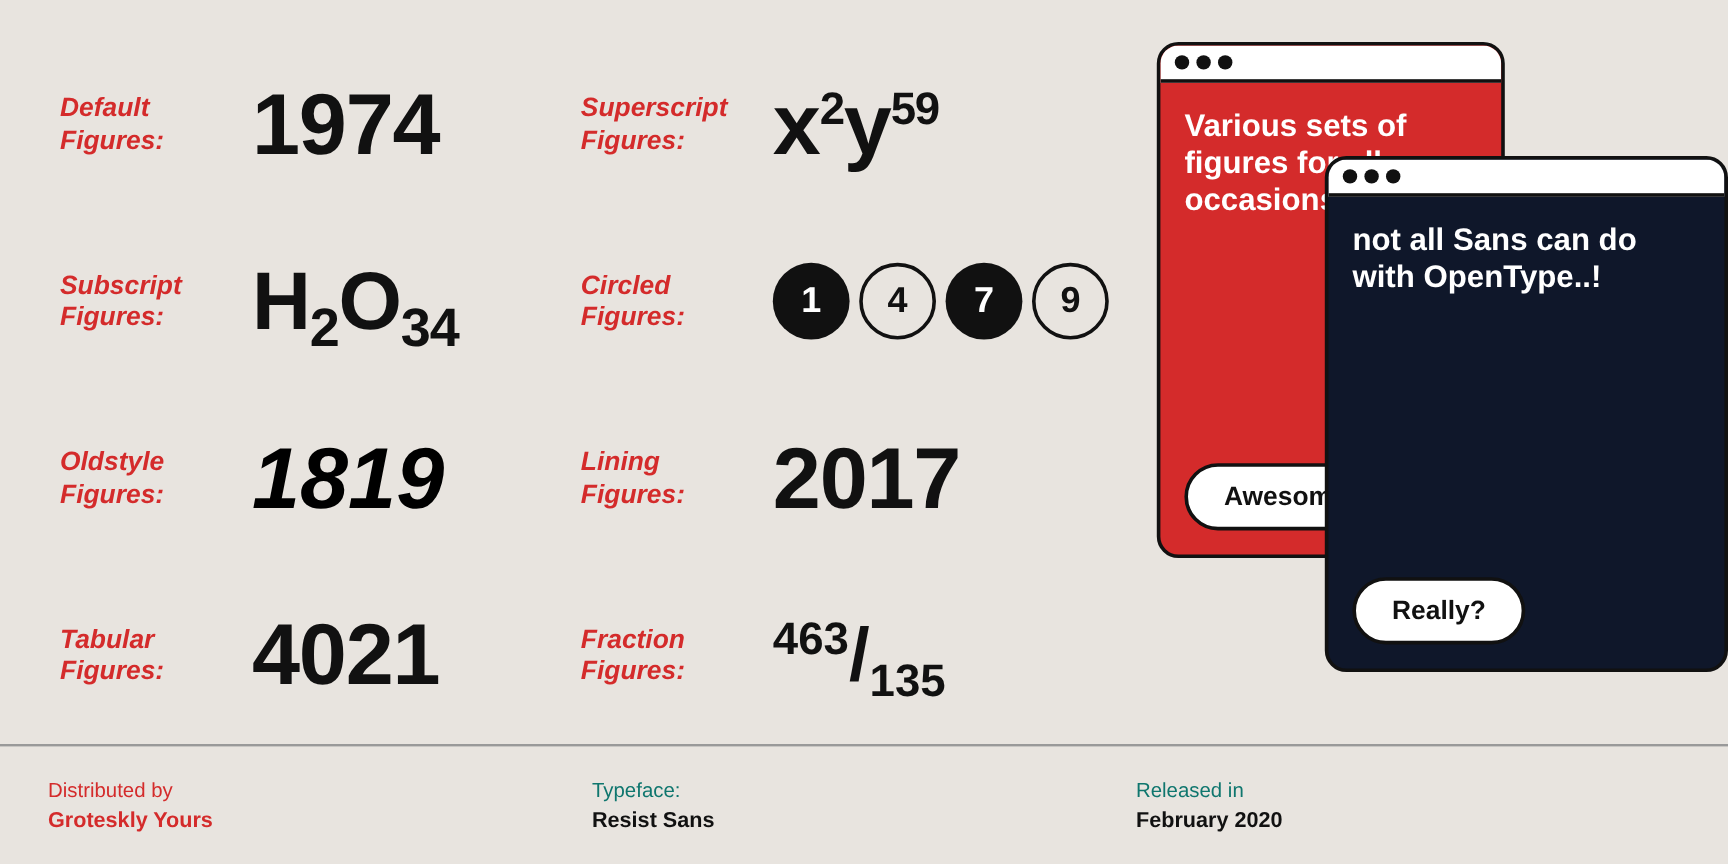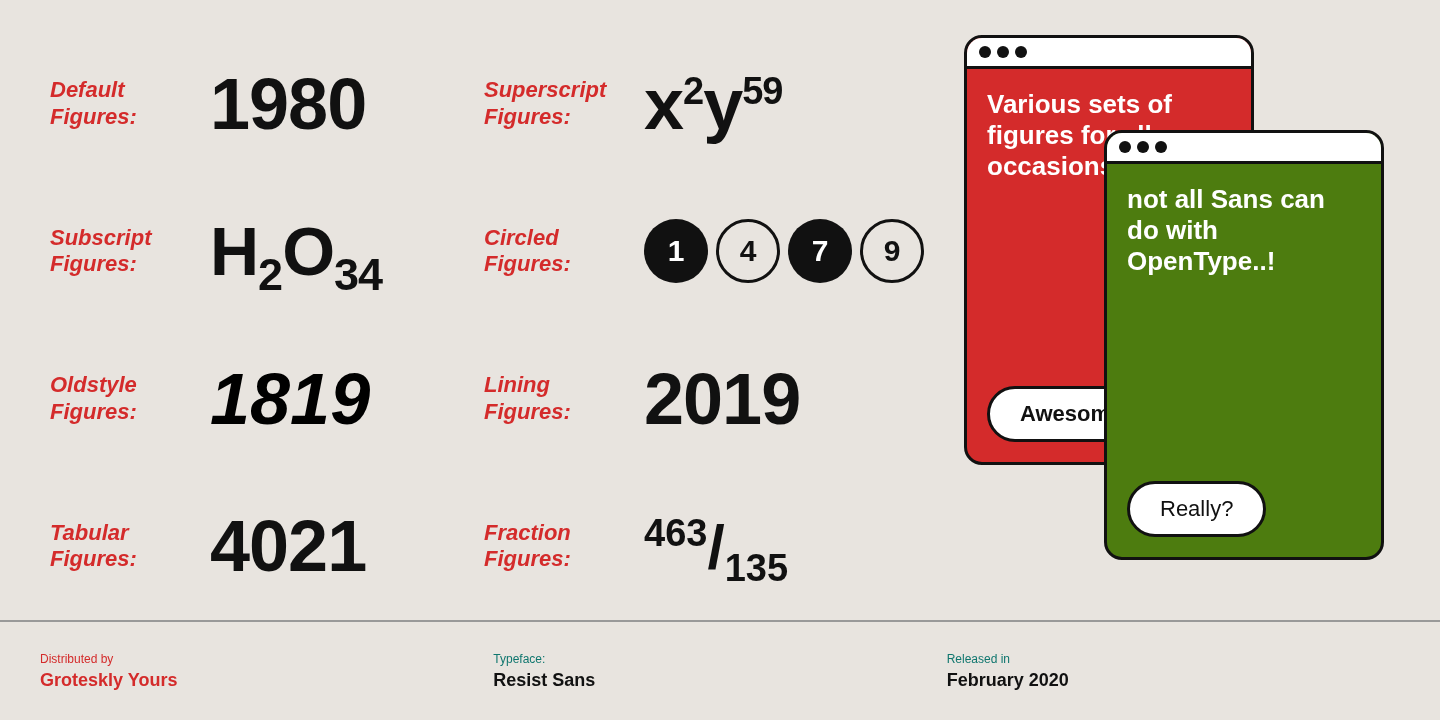--- a/index.html
+++ b/index.html
@@ -188,23 +188,23 @@
       font-weight: 900;
       display: inline-block;
       text-align: center;
       align-self: flex-start;
     }
 
     .phone-blue {
       position: absolute;
       top: 110px;
       left: 160px;
-      width: 280px;
+      width: 336px;
       height: 430px;
-      background: #4d7c0f;
+      background: #0f172a;
       border-radius: 18px;
       border: 3px solid #111;
       z-index: 3;
       overflow: hidden;
       display: flex;
       flex-direction: column;
     }
 
     .phone-blue-header {
       background: #fff;
@@ -230,21 +230,21 @@
       line-height: 1.2;
     }
 
     .phone-blue-btn {
       background: #fff;
       color: #111;
       border: 3px solid #111;
       border-radius: 50px;
       padding: 12px 30px;
       font-size: 22px;
-      font-weight: 400;
+      font-weight: 700;
       display: inline-block;
       text-align: center;
       align-self: flex-start;
     }
 
     
     .footer {
       position: absolute;
       bottom: 0;
       left: 0;
@@ -259,21 +259,21 @@
 
     .footer-section {
       flex: 1;
       display: flex;
       flex-direction: column;
       gap: 4px;
     }
 
     .footer-label {
       color: #d42b2b;
-      font-size: 12px;
+      font-size: 17px;
       font-weight: 400;
       font-family: Arial, sans-serif;
     }
 
     .footer-value {
       color: #d42b2b;
       font-size: 18px;
       font-weight: 700;
       font-family: Arial, sans-serif;
     }
@@ -294,21 +294,21 @@
     }
   </style>
 </head>
 <body>
 
 <div class="main-content">
   <div class="figures-grid">
 
     <div class="figure-item">
       <div class="figure-label">Default<br>Figures:</div>
-      <div class="figure-value">1980</div>
+      <div class="figure-value">1974</div>
     </div>
 
     <div class="figure-item">
       <div class="figure-label">Superscript<br>Figures:</div>
       <div class="figure-value superscript-demo">
         x<span class="sup">2</span>y<span class="sup">59</span>
       </div>
     </div>
 
     <div class="figure-item">
@@ -328,21 +328,21 @@
       </div>
     </div>
 
     <div class="figure-item">
       <div class="figure-label">Oldstyle<br>Figures:</div>
       <div class="oldstyle-demo">1819</div>
     </div>
 
     <div class="figure-item">
       <div class="figure-label">Lining<br>Figures:</div>
-      <div class="figure-value">2019</div>
+      <div class="figure-value">2017</div>
     </div>
 
     <div class="figure-item">
       <div class="figure-label">Tabular<br>Figures:</div>
       <div class="figure-value">4021</div>
     </div>
 
     <div class="figure-item">
       <div class="figure-label">Fraction<br>Figures:</div>
       <div class="fraction-value">

